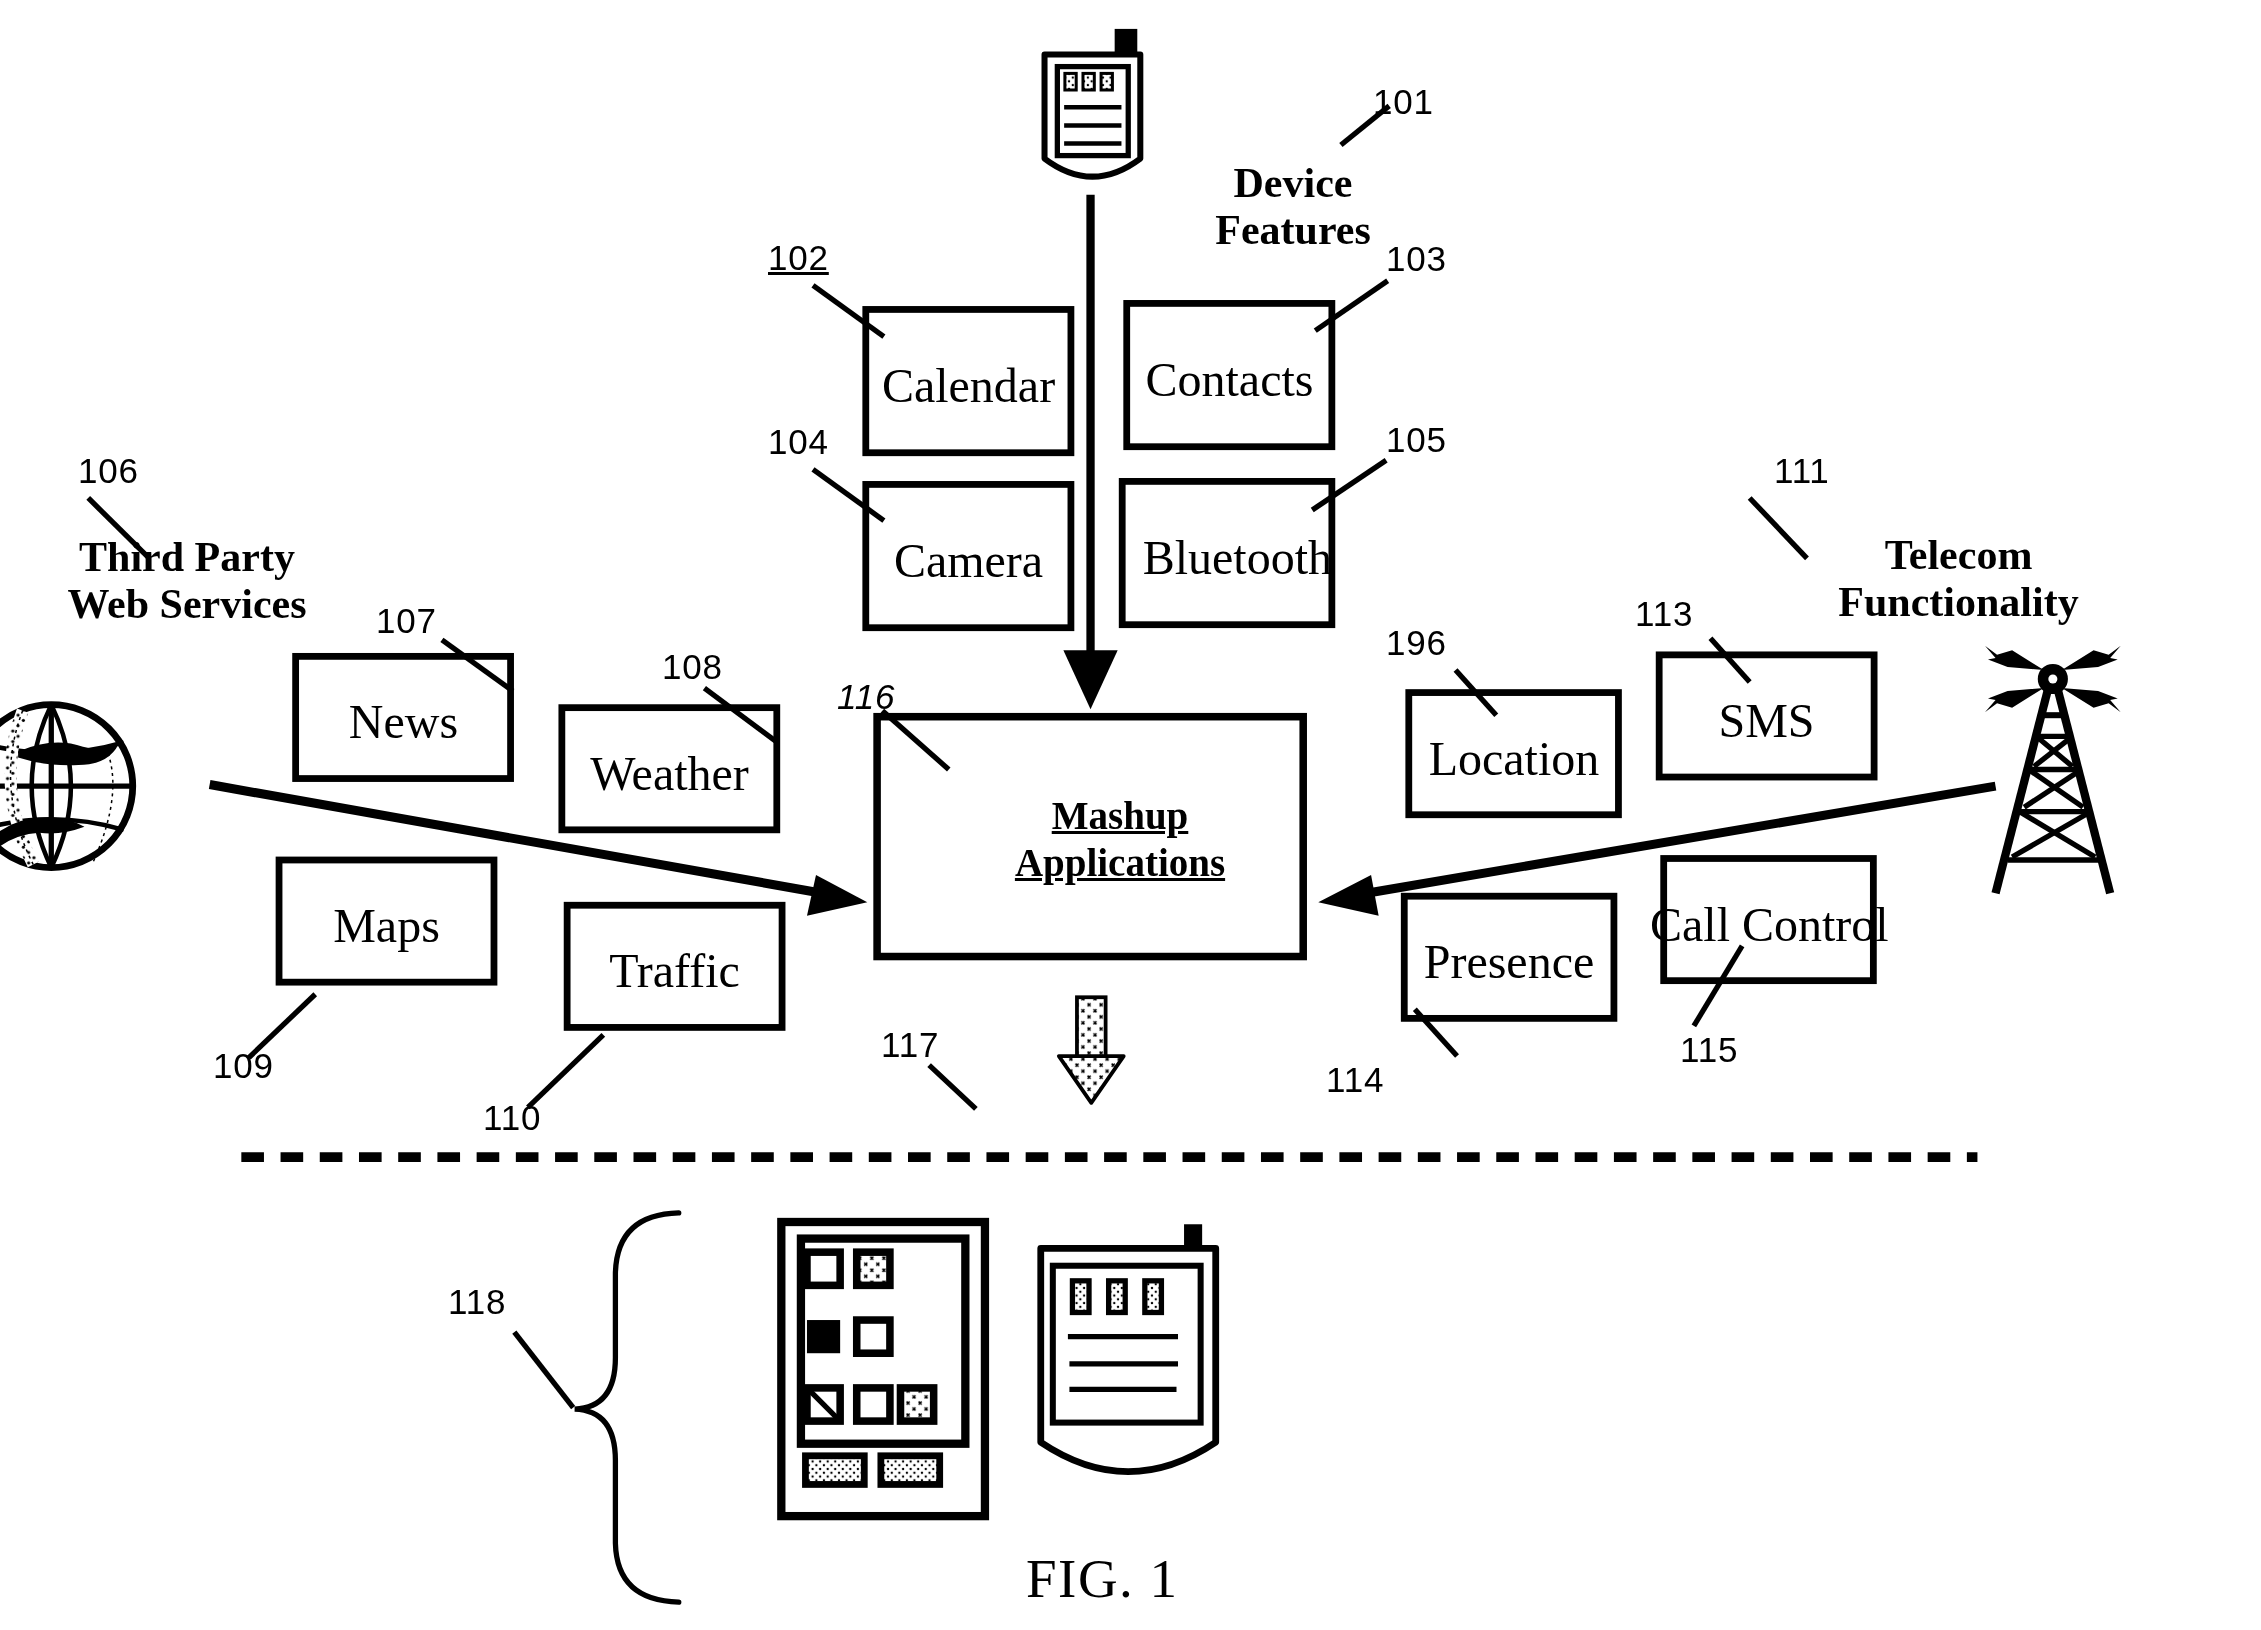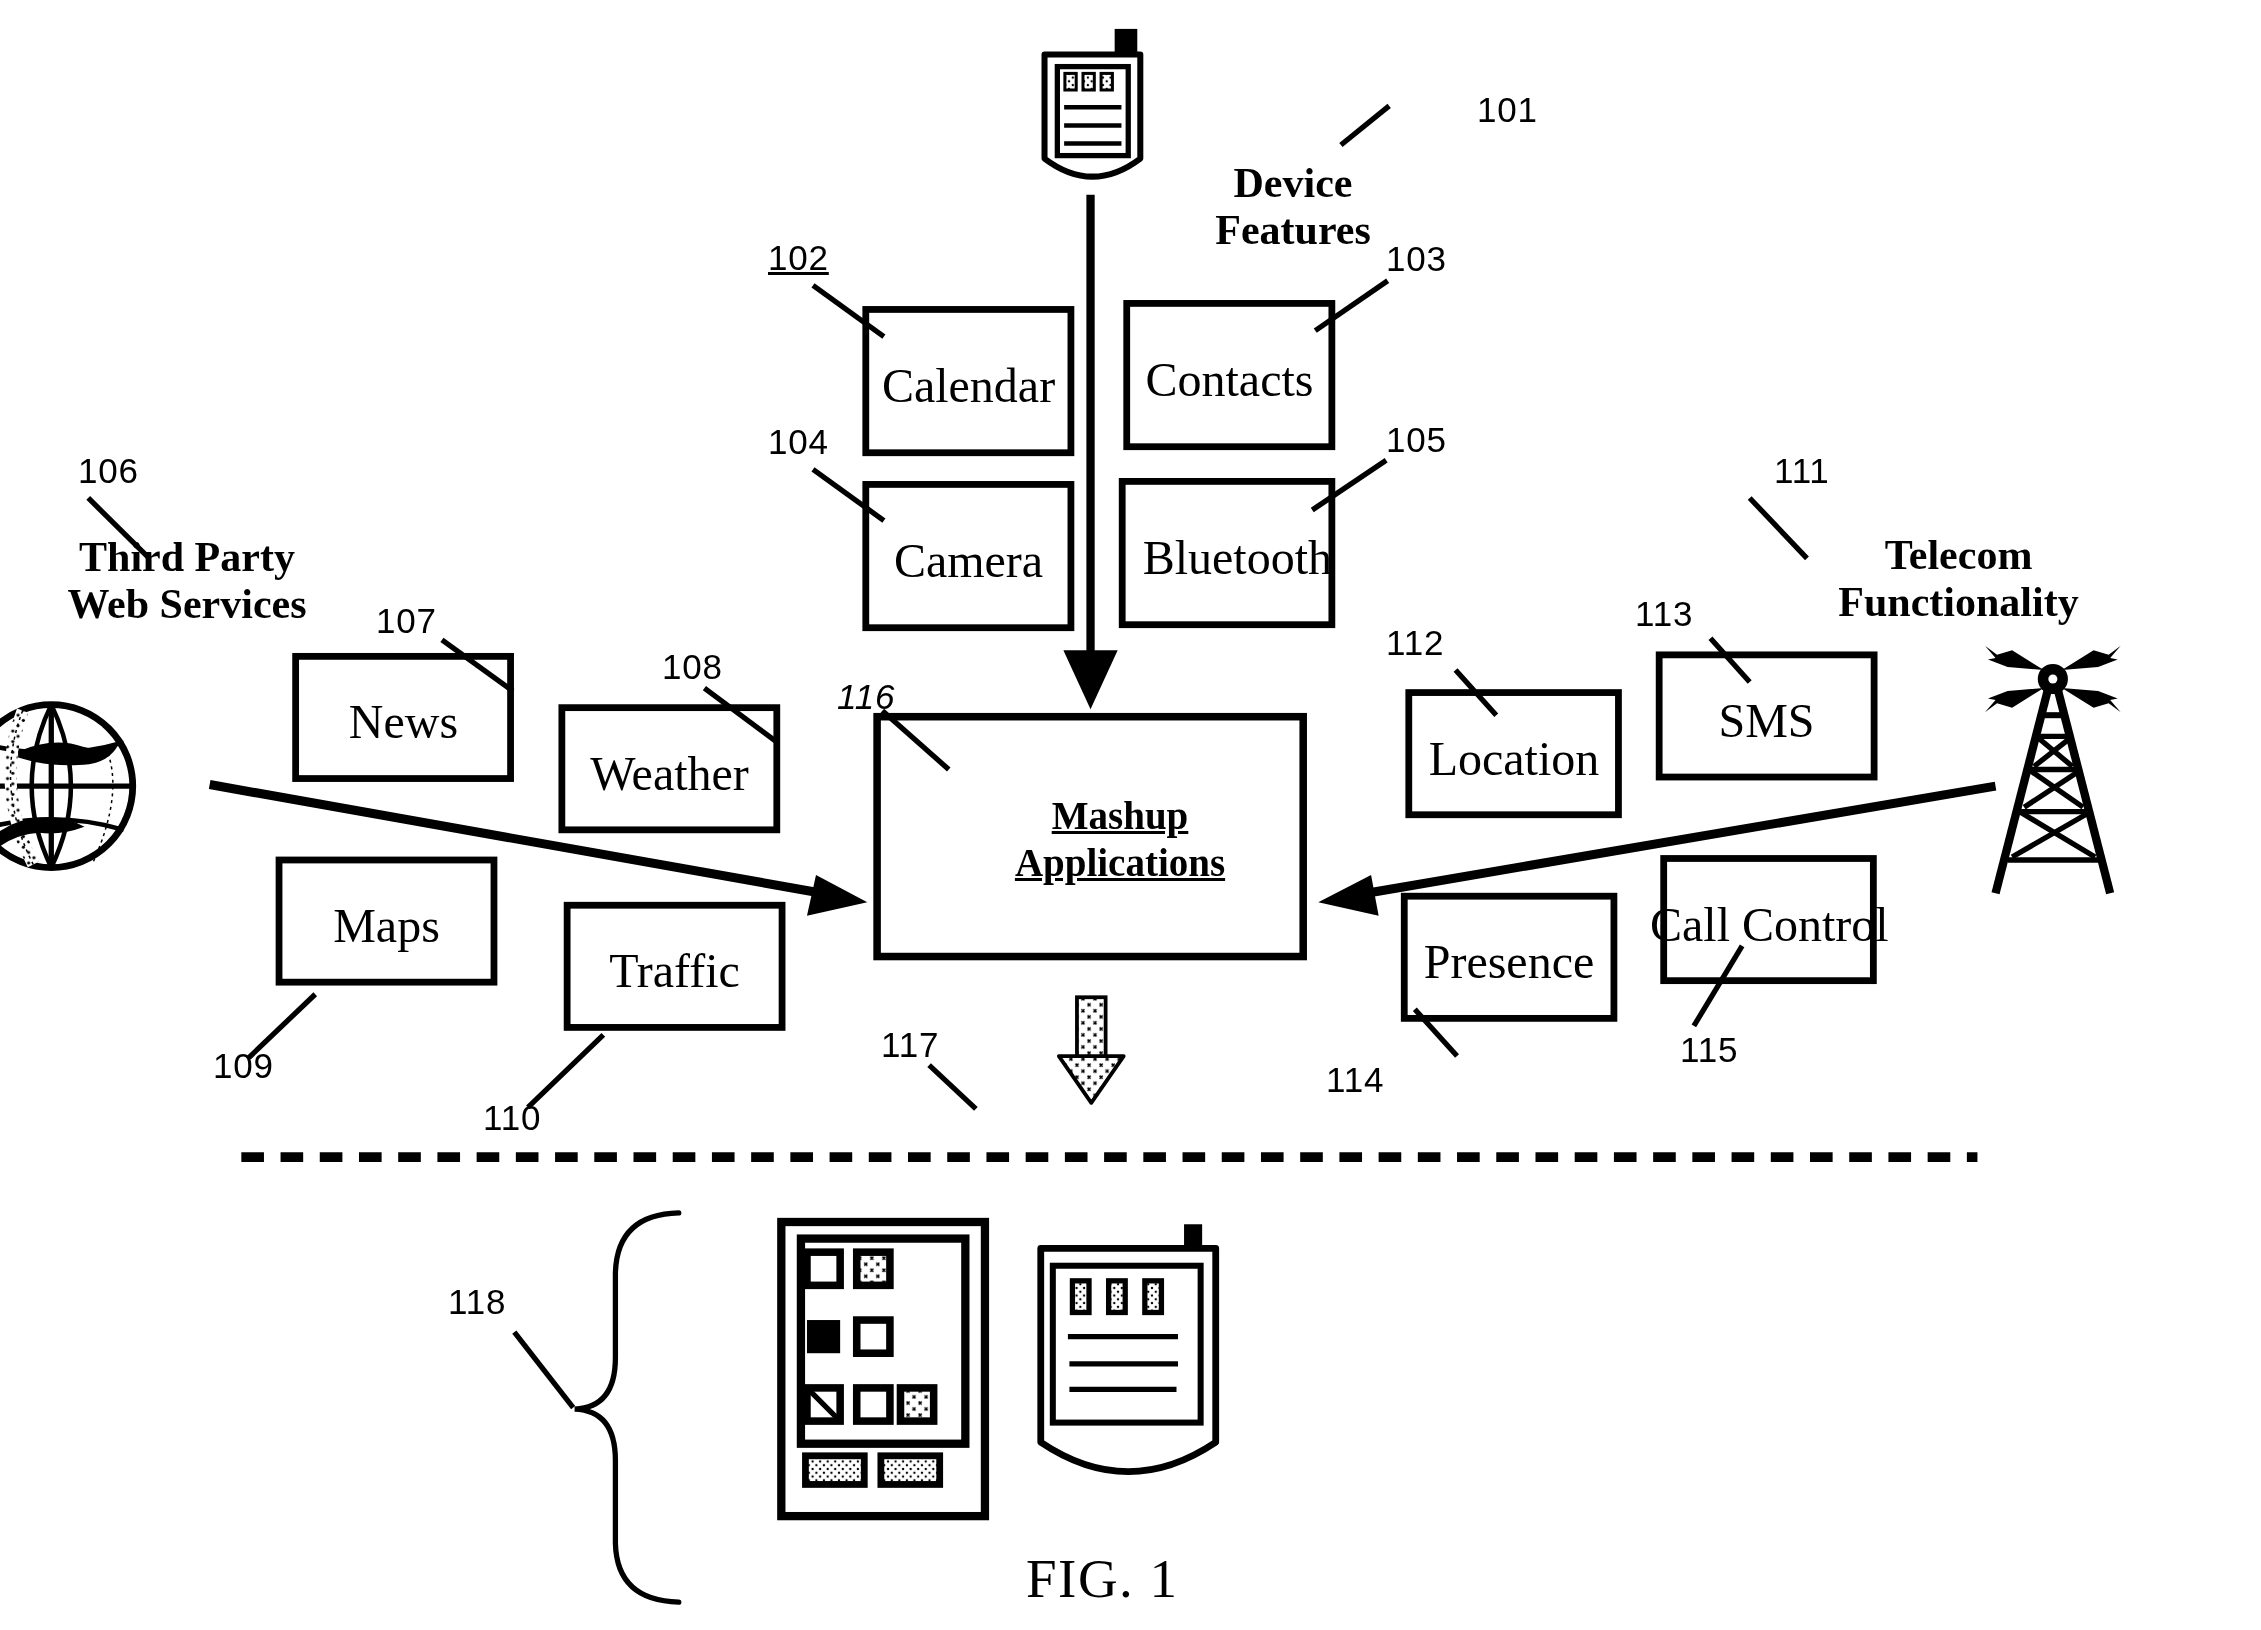--- a/index.html
+++ b/index.html
@@ -260,21 +260,21 @@
       <line x1="1416" y1="1772" x2="1562" y2="1772" stroke="#000" stroke-width="7"></line>
       <line x1="1418" y1="1808" x2="1562" y2="1808" stroke="#000" stroke-width="7"></line>
       <line x1="1418" y1="1842" x2="1560" y2="1842" stroke="#000" stroke-width="7"></line>
     </g>
   </svg>
 
   <div class="txt header" style="left:1180px; top:160px; width:226px;">
     <div>Device</div>
     <div>Features</div>
   </div>
-  <div class="txt ref" style="left:1477px; top:84px;margin-top:8px;">101</div>
+  <div class="txt ref" style="left:1373px; top:84px;">101</div>
 
   <div class="txt header" style="left:59px; top:534px; width:256px;">
     <div>Third Party</div>
     <div>Web Services</div>
   </div>
   <div class="txt ref" style="left:78px; top:453px;text-align:right;">106</div>
 
   <div class="txt header" style="left:1819px; top:532px; width:279px;">
     <div>Telecom</div>
     <div>Functionality</div>
@@ -299,21 +299,21 @@
   <div class="txt boxlabel" style="left:562px; top:750px; width:215px;">Weather</div>
   <div class="txt ref" style="left:662px; top:649px;">108</div>
 
   <div class="txt boxlabel" style="left:279px; top:902px; width:215px;">Maps</div>
   <div class="txt ref" style="left:213px; top:1048px;">109</div>
 
   <div class="txt boxlabel" style="left:567px; top:947px; width:215px;">Traffic</div>
   <div class="txt ref" style="left:483px; top:1100px;">110</div>
 
   <div class="txt boxlabel" style="left:1409px; top:735px; width:210px;">Location</div>
-  <div class="txt ref" style="left:1386px; top:625px;">112</div>
+  <div class="txt ref" style="left:1386px; top:625px;">196</div>
 
   <div class="txt boxlabel" style="left:1659px; top:697px; width:215px;">SMS</div>
   <div class="txt ref" style="left:1635px; top:596px;">113</div>
 
   <div class="txt boxlabel" style="left:1404px; top:938px; width:210px;">Presence</div>
   <div class="txt ref" style="left:1326px; top:1062px;">114</div>
 
   <div class="txt boxlabel" style="left:1650px; top:901px; width:237px;">Call Control</div>
   <div class="txt ref" style="left:1680px; top:1032px;">115</div>
 

